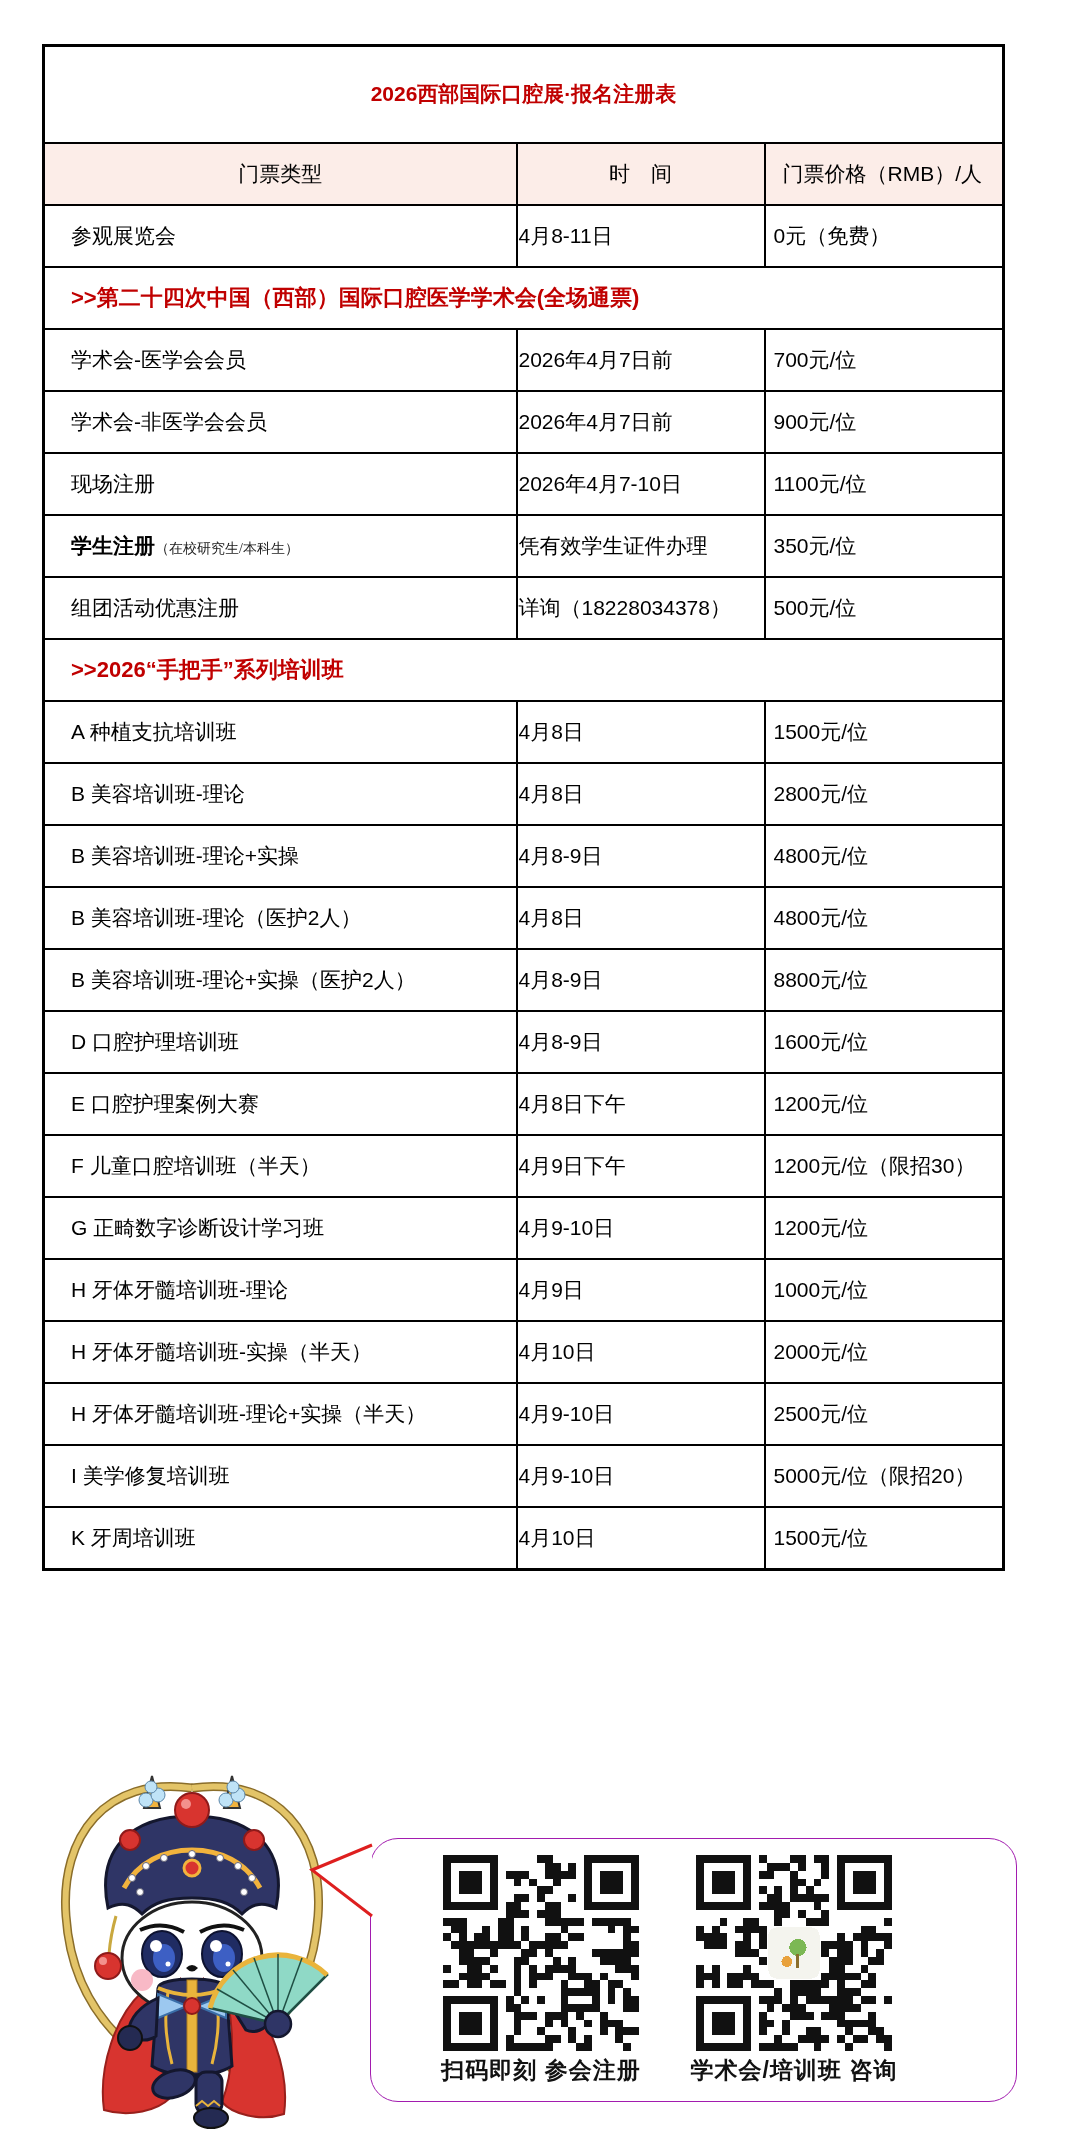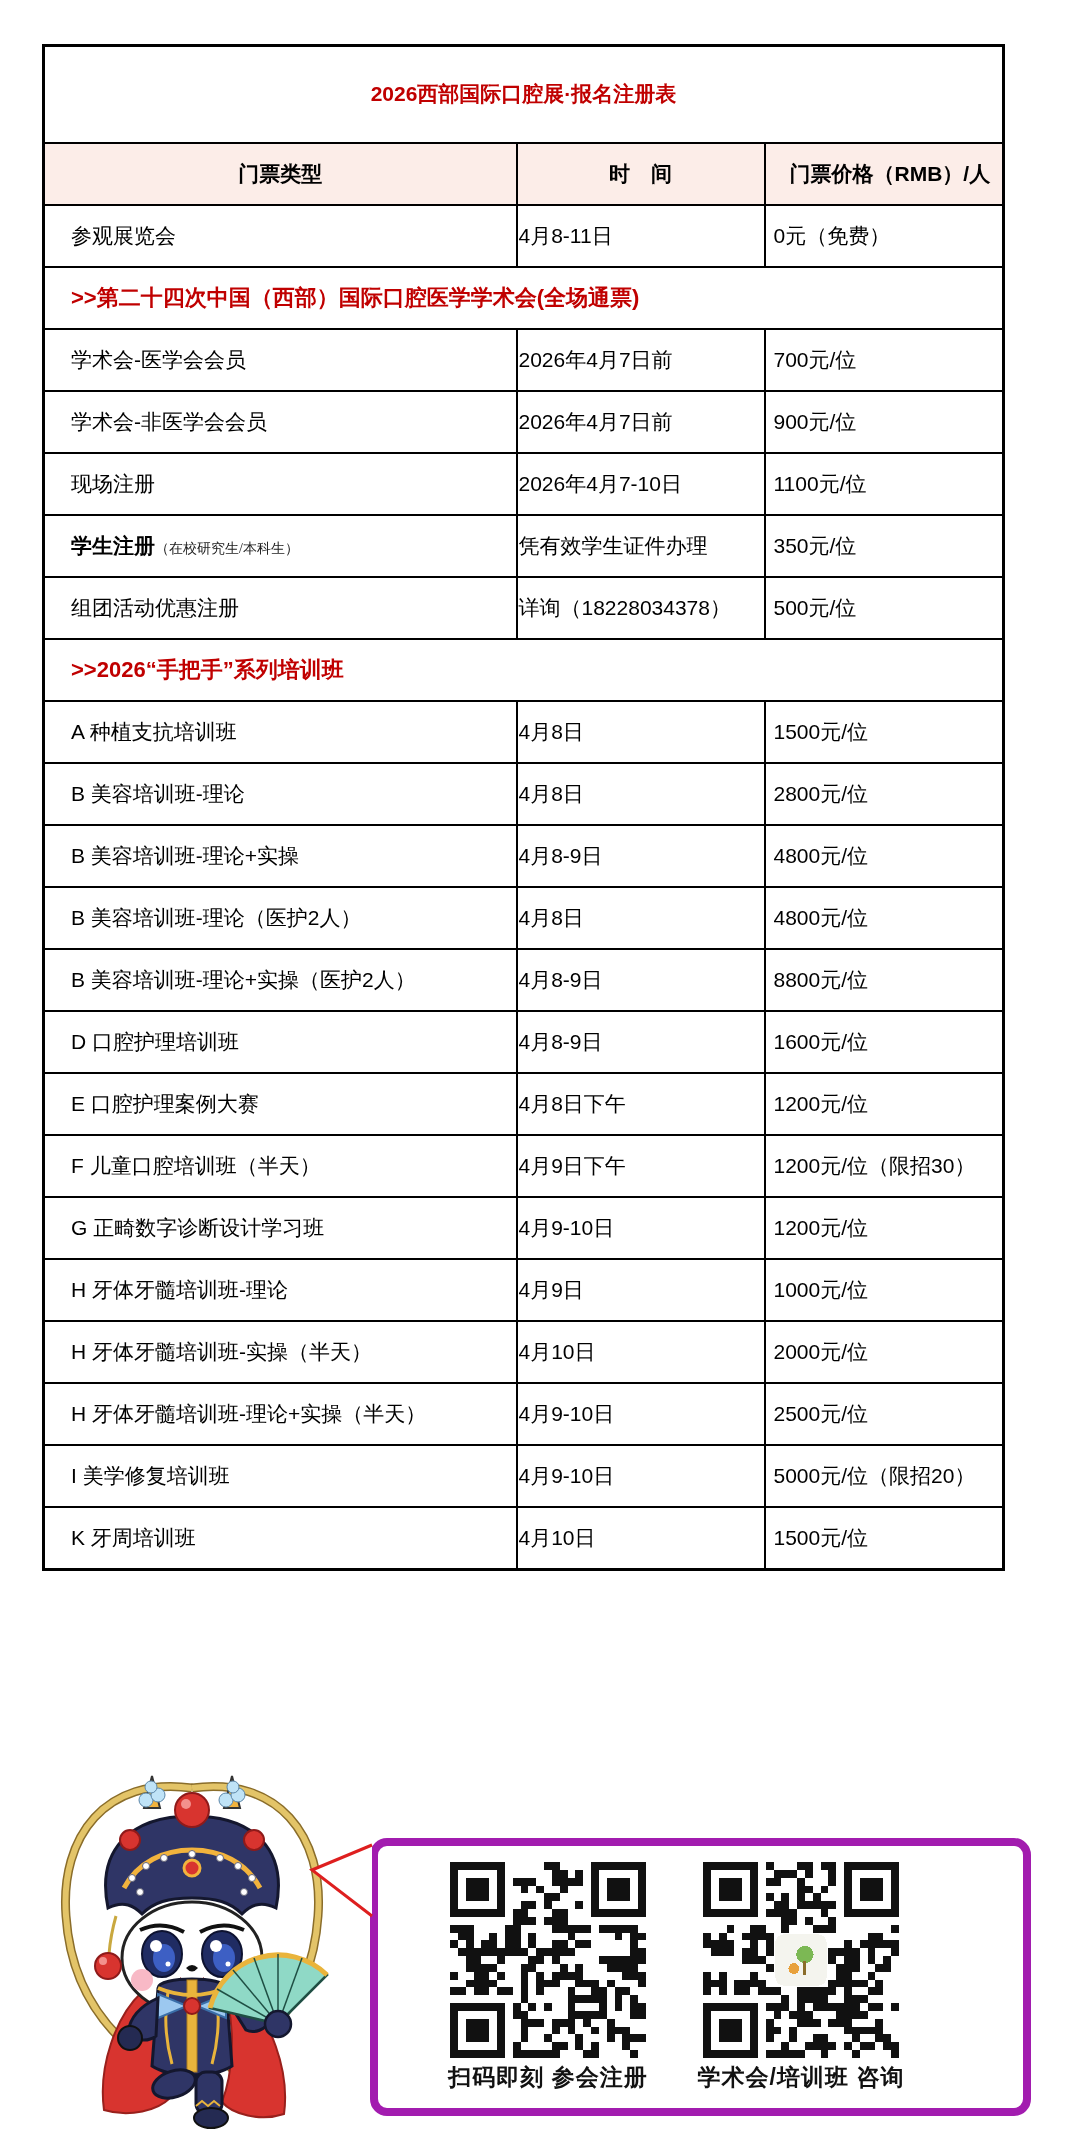--- a/index.html
+++ b/index.html
@@ -4,33 +4,33 @@
 <style>
   html,body{margin:0;padding:0;background:#fff;}
   .page{position:relative;width:1072px;height:2135px;background:#fff;overflow:hidden;
         font-family:"Liberation Sans","DejaVu Sans",sans-serif;color:#000;}
   
   .reg-table{position:absolute;left:42px;top:44px;width:960px;border-collapse:collapse;
              table-layout:fixed;border:3px solid #000;}
   .reg-table td{border:2px solid #000;vertical-align:middle;font-size:21px;line-height:1.25;
                 overflow:hidden;white-space:nowrap;}
   .title-cell{height:93px;text-align:center;font-size:30px;font-weight:bold;color:#C00000;}
-  .head-row td{height:58px;background:#FCEDE8;font-weight:bold;font-size:21px;}
+  .head-row td{height:58px;background:#FCEDE8;font-weight:normal;font-size:21px;}
   .h-type{text-align:center;}
   .h-time{text-align:center;}
-  .h-price{padding-left:24px;}
+  .h-price{padding-left:17px;}
   .section-row td{height:58px;color:#C00000;font-weight:bold;font-size:22px;padding-left:26px;}
   .c-type{height:58px;padding-left:26px;}
   .c-type .note{font-family:"Liberation Serif","DejaVu Serif",serif;font-size:14px;color:#1a1a1a;}
   .c-type.with-note .main{font-weight:bold;}
   .c-time{height:58px;}
   .c-price{height:58px;padding-left:8px;}
   
   .bubble{position:absolute;left:370px;top:1838px;width:645px;height:262px;background:#fff;
-          border:8px solid #a21caf;border-radius:17px;}
+          border:1px solid #a21caf;border-radius:28px;}
   .bubble-tail{position:absolute;left:306px;top:1842px;width:70px;height:78px;z-index:3;}
   .qr{position:absolute;top:16px;width:196px;height:196px;}
   .qr1{left:72px;}
   .qr2{left:325px;}
   .qr-caption{position:absolute;top:216px;transform:translateX(-50%);font-size:23px;
               font-weight:bold;color:#111;white-space:nowrap;letter-spacing:1px;}
   .cap1{left:170px;}
   .cap2{left:423px;}
   .mascot{position:absolute;left:46px;top:1766px;width:292px;height:364px;}
 </style>

